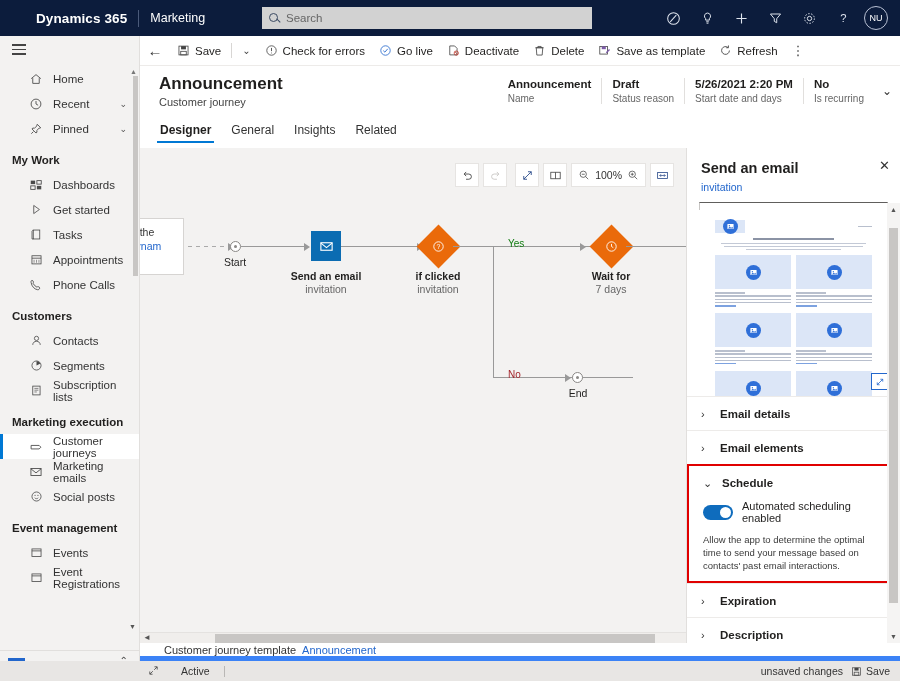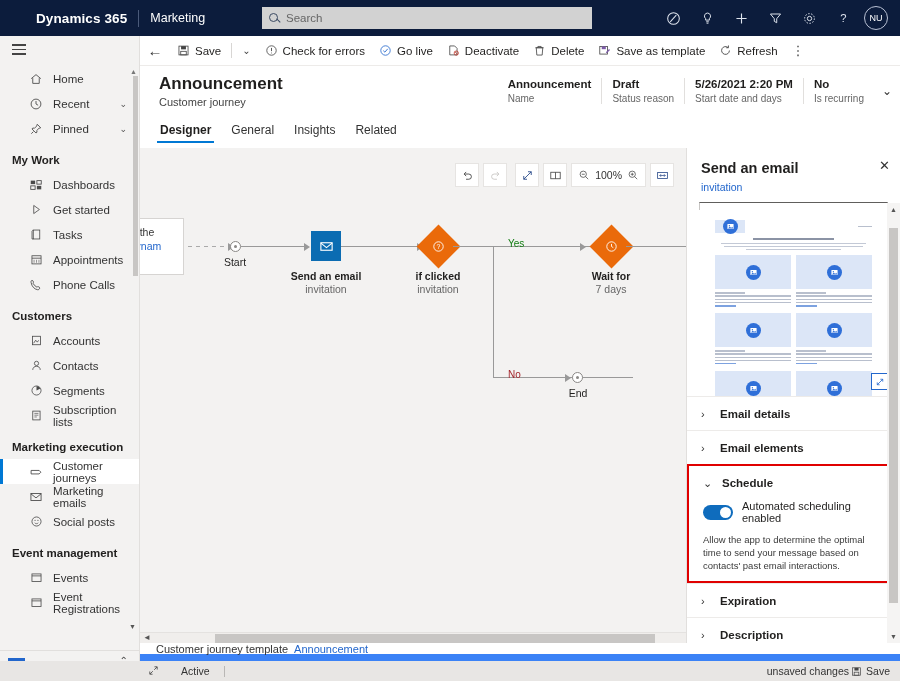--- a/index.html
+++ b/index.html
@@ -234,36 +234,36 @@
   }
   .hscroll .thumb {
     position: absolute; left: 75px; top: 1px; width: 440px; height: 9px;
     background: #c8c6c4;
   }
   .hscroll .larrow { position: absolute; left: 3px; top: 0px; font-size: 8px; color: #555; }
 
   
   .crumbs {
     position: absolute; left: 140px; top: 643px; width: 760px; height: 18px;
-    background: #fff; display: flex; align-items: center; padding-left: 16px;
+    background: #fff; display: flex; align-items: center; padding-left: 24px;
     font-size: 11px; color: #333; gap: 6px;
-    border-bottom: 7px solid #3b82f6;
+    border-bottom: 5px solid #3b82f6;
   }
   .crumbs .lnk { color: #2266cc; }
 
   
   .statusbar {
     position: absolute; left: 0; top: 661px; width: 900px; height: 20px;
     background: #e8e6e4; display: flex; align-items: center;
     font-size: 10.5px; color: #333;
   }
   .statusbar .sb-ico { margin-left: 148px; color: #444; font-size: 11px; }
   .statusbar .sb-act { margin-left: 22px; }
   .statusbar .sb-sep { width: 1px; height: 11px; background: #b9b7b5; margin-left: 14px; }
-  .statusbar .sb-right { margin-left: auto; display: flex; align-items: center; gap: 2px; padding-right: 10px; }
+  .statusbar .sb-right { margin-left: auto; display: flex; align-items: center; gap: 8px; padding-right: 10px; }
 
   
   .rpanel {
     position: absolute; left: 686px; top: 148px; width: 214px; height: 495px;
     background: #ffffff; border-left: 1px solid #e1dfdd;
     overflow: hidden;
   }
   .rp-head { padding: 12px 14px 0 14px; position: relative; }
   .rp-title { font-size: 14.5px; font-weight: bold; color: #201f1e; }
   .rp-sub { font-size: 10.5px; color: #2266cc; margin-top: 5px; }
@@ -488,29 +488,20 @@
       <div class="nav-item">
         <span class="ico">
           <svg width="14" height="14" viewBox="0 0 16 16">
               <path d="M3.4 2.8c2 .2 2 2.4 1.2 3.2 1 2 2.4 3.4 4.4 4.4.8-.8 3-.8 3.2 1.2-.2 1.4-1.4 2-2.4 1.8C6.2 12.8 3.2 9.8 2.4 5.2 2.2 4.2 2.2 3 3.4 2.8z" fill="none" stroke="#4a4a4a" stroke-width="1"></path>
             </svg>
         </span>
         <span>Phone Calls</span>
       </div>
 
       <div class="nav-head">Customers</div>
-      <div class="nav-item">
-        <span class="ico">
-          <svg width="13" height="13" viewBox="0 0 16 16">
-              <rect x="3" y="2.8" width="10" height="10.4" fill="none" stroke="#4a4a4a" stroke-width="1"></rect>
-              <path d="M4.4 11.4 7 7.6l2 2.4 1.6-2.2" fill="none" stroke="#4a4a4a" stroke-width="1"></path>
-            </svg>
-        </span>
-        <span>Accounts</span>
-      </div>
       <div class="nav-item">
         <span class="ico">
           <svg width="13" height="13" viewBox="0 0 16 16">
               <circle cx="8" cy="5.4" r="2.6" fill="none" stroke="#4a4a4a" stroke-width="1"></circle>
               <path d="M3.4 13.4c0-2.8 2-4.4 4.6-4.4s4.6 1.6 4.6 4.4" fill="none" stroke="#4a4a4a" stroke-width="1"></path>
             </svg>
         </span>
         <span>Contacts</span>
       </div>
       <div class="nav-item">

